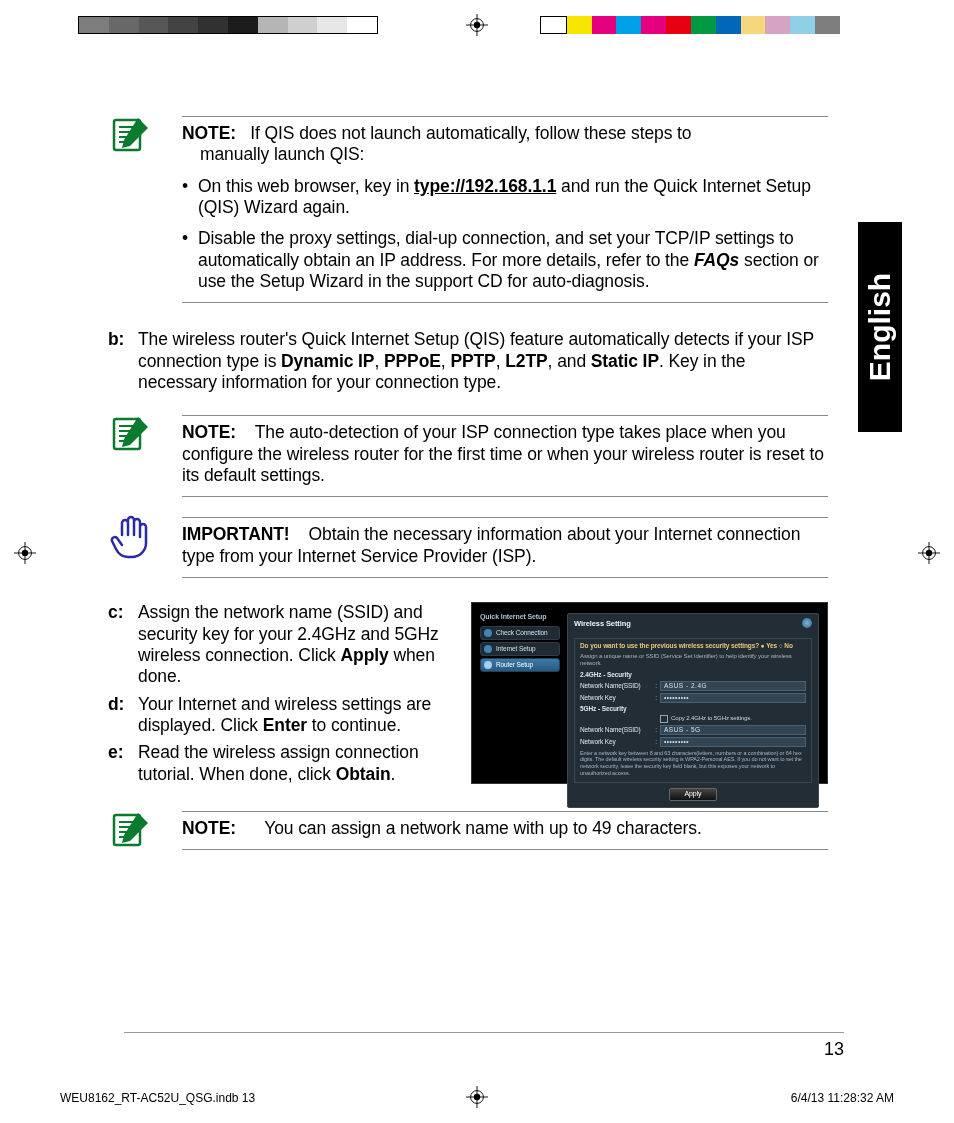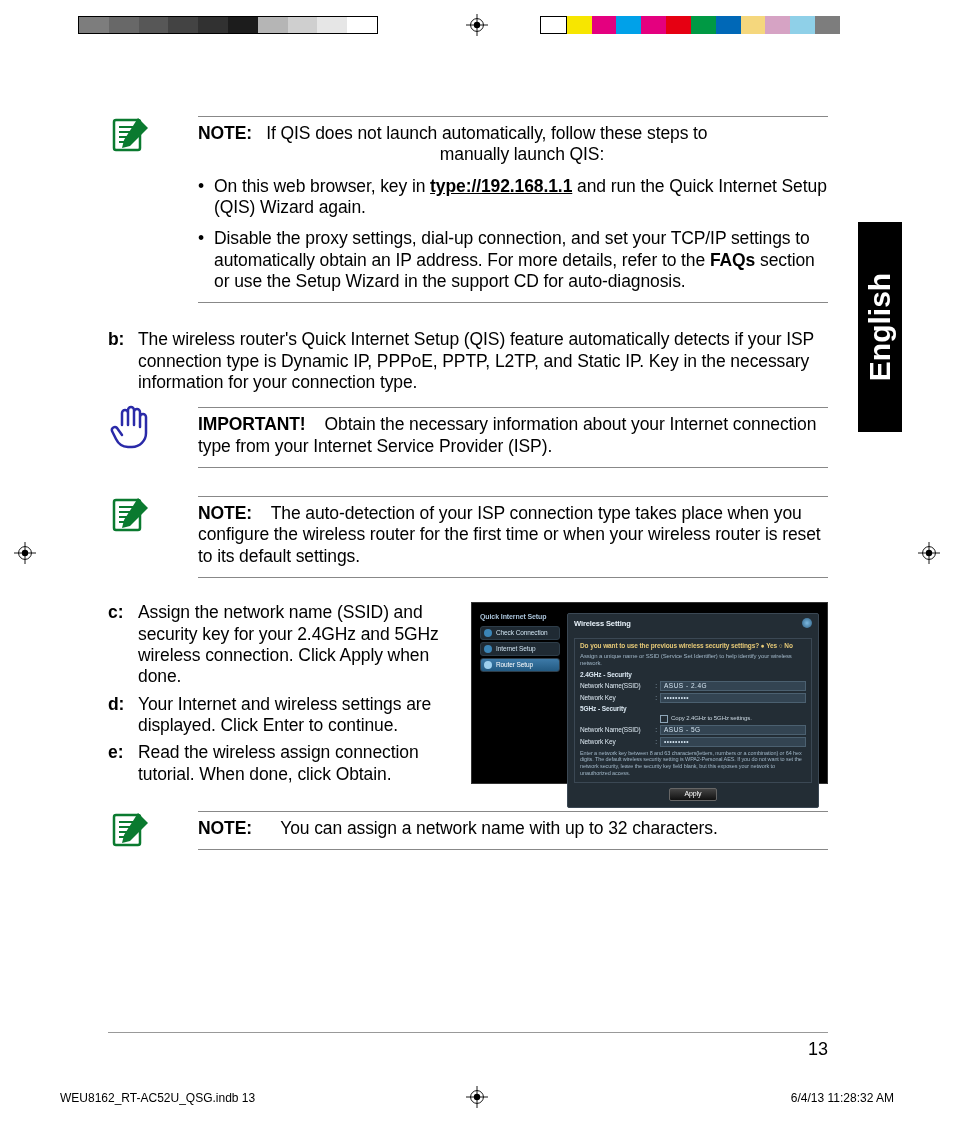--- a/index.html
+++ b/index.html
@@ -61,50 +61,50 @@
     position: absolute;
     top: 112px;
     left: 108px;
     width: 720px;
     font-size: 17.5px;
     line-height: 1.22;
     letter-spacing: -0.1px;
   }
   .note-row {
     display: flex;
-    gap: 32px;
+    gap: 16px;
     margin-bottom: 10px;
   }
   .icon-col {
     flex: 0 0 58px;
   }
   .note-body {
     flex: 1;
   }
   .note-body hr {
     border: none;
     border-top: 1px solid #888;
     margin: 4px 0 6px 0;
   }
   .note-title { font-weight: 800; }
-  .indent-text { padding-left: 18px; text-align: center; }
+  .indent-text { padding-left: 18px; }
   .bullets {
     list-style: none;
     padding: 0;
     margin: 10px 0 0 0;
   }
   .bullets li {
     display: flex;
     gap: 10px;
     margin-bottom: 10px;
   }
   .bullets li .dot { flex: 0 0 auto; }
   .underline-bold { text-decoration: underline; font-weight: 800; }
-  .bbold { font-weight: 400; }
-  .bbold-it { font-weight: 800; }
+  .bbold { font-weight: 700; }
+  .bbold-it { font-weight: 800; font-style: italic; }
   .step-row {
     display: flex;
     gap: 8px;
     margin-top: 20px;
   }
   .step-label {
     flex: 0 0 22px;
     font-weight: 800;
   }
   .step-body { flex: 1; }
@@ -221,21 +221,21 @@
     border:1px solid #666;
     color:#fff;
     text-align:center;
     font-size:7px;
     padding:1px 0;
     border-radius:2px;
   }
   
   .page-num-line {
     position:absolute;
-    left:108px;
+    left:124px;
     width:720px;
     top:1032px;
     border-top:1px solid #999;
     text-align:right;
     padding-top:6px;
     font-size:18px;
   }
   
   .footer-left {
     position:absolute;
@@ -361,52 +361,52 @@
       </div>
     </div>
 
     <div class="step-row">
       <div class="step-label">b:</div>
       <div class="step-body">
         <span>The wireless router's Quick Internet Setup (QIS) feature automatically detects if your ISP connection type is </span><span class="bbold">Dynamic IP</span><span>, </span><span class="bbold">PPPoE</span><span>, </span><span class="bbold">PPTP</span><span>, </span><span class="bbold">L2TP</span><span>, and </span><span class="bbold">Static IP</span><span>. Key in the necessary information for your connection type.</span>
       </div>
     </div>
 
-    <div class="note-row" style="margin-top:10px">
-      <div class="icon-col hand-icon">
-        <svg width="44" height="48" viewBox="0 0 44 48">
-          <path d="M14 22 V10 a3 3 0 0 1 6 0 V22 M20 22 V7 a3 3 0 0 1 6 0 V22 M26 22 V9 a3 3 0 0 1 6 0 V24 M32 24 V14 a3 3 0 0 1 6 0 V30 a14 14 0 0 1 -14 14 h-4 a14 14 0 0 1 -12 -8 l-4 -8 a3 3 0 0 1 5 -3 l5 7" fill="none" stroke="#2a2aa8" stroke-width="2.5" stroke-linecap="round" stroke-linejoin="round"></path>
-        </svg>
-      </div>
-      <div class="note-body">
-        <hr>
-        <div>
-          <span class="note-title">IMPORTANT!</span>
-          &nbsp;&nbsp;<span> Obtain the necessary information about your Internet connection type from your Internet Service Provider (ISP).</span>
-        </div>
-        <hr style="margin-top:10px">
-      </div>
-    </div>
-
     <div class="note-row" style="margin-top:18px">
       <div class="icon-col note-icon">
         <svg width="44" height="44" viewBox="0 0 44 44">
           <rect x="6" y="8" width="26" height="30" rx="2" fill="#fff" stroke="#0a7a2f" stroke-width="2.5"></rect>
           <line x1="11" y1="15" x2="27" y2="15" stroke="#0a7a2f" stroke-width="2"></line>
           <line x1="11" y1="20" x2="27" y2="20" stroke="#0a7a2f" stroke-width="2"></line>
           <line x1="11" y1="25" x2="27" y2="25" stroke="#0a7a2f" stroke-width="2"></line>
           <line x1="11" y1="30" x2="22" y2="30" stroke="#0a7a2f" stroke-width="2"></line>
           <path d="M30 6 L40 16 L22 34 L14 36 L16 28 Z" fill="#0a7a2f"></path>
         </svg>
       </div>
       <div class="note-body">
         <hr>
         <div>
           <span class="note-title">NOTE:</span>
           &nbsp;&nbsp;<span> The auto-detection of your ISP connection type takes place when you configure the wireless router for the first time or when your wireless router is reset to its default settings.</span>
+        </div>
+        <hr style="margin-top:10px">
+      </div>
+    </div>
+
+    <div class="note-row" style="margin-top:10px">
+      <div class="icon-col hand-icon">
+        <svg width="44" height="48" viewBox="0 0 44 48">
+          <path d="M14 22 V10 a3 3 0 0 1 6 0 V22 M20 22 V7 a3 3 0 0 1 6 0 V22 M26 22 V9 a3 3 0 0 1 6 0 V24 M32 24 V14 a3 3 0 0 1 6 0 V30 a14 14 0 0 1 -14 14 h-4 a14 14 0 0 1 -12 -8 l-4 -8 a3 3 0 0 1 5 -3 l5 7" fill="none" stroke="#2a2aa8" stroke-width="2.5" stroke-linecap="round" stroke-linejoin="round"></path>
+        </svg>
+      </div>
+      <div class="note-body">
+        <hr>
+        <div>
+          <span class="note-title">IMPORTANT!</span>
+          &nbsp;&nbsp;<span> Obtain the necessary information about your Internet connection type from your Internet Service Provider (ISP).</span>
         </div>
         <hr style="margin-top:10px">
       </div>
     </div>
 
     <div class="two-col">
       <div class="left-col">
         <div class="step-row" style="margin-top:0">
           <div class="step-label">c:</div>
           <div class="step-body">
@@ -497,21 +497,21 @@
           <line x1="11" y1="20" x2="27" y2="20" stroke="#0a7a2f" stroke-width="2"></line>
           <line x1="11" y1="25" x2="27" y2="25" stroke="#0a7a2f" stroke-width="2"></line>
           <line x1="11" y1="30" x2="22" y2="30" stroke="#0a7a2f" stroke-width="2"></line>
           <path d="M30 6 L40 16 L22 34 L14 36 L16 28 Z" fill="#0a7a2f"></path>
         </svg>
       </div>
       <div class="note-body">
         <hr>
         <div>
           <span class="note-title">NOTE:</span>
-          &nbsp;&nbsp;&nbsp;&nbsp;<span> You can assign a network name with up to 32 characters.</span>
+          &nbsp;&nbsp;&nbsp;&nbsp;<span> You can assign a network name with up to 49 characters.</span>
         </div>
         <hr style="margin-top:10px">
       </div>
     </div>
 
   </div>
 
   <div class="page-num-line">
     <span>13</span>
   </div>

